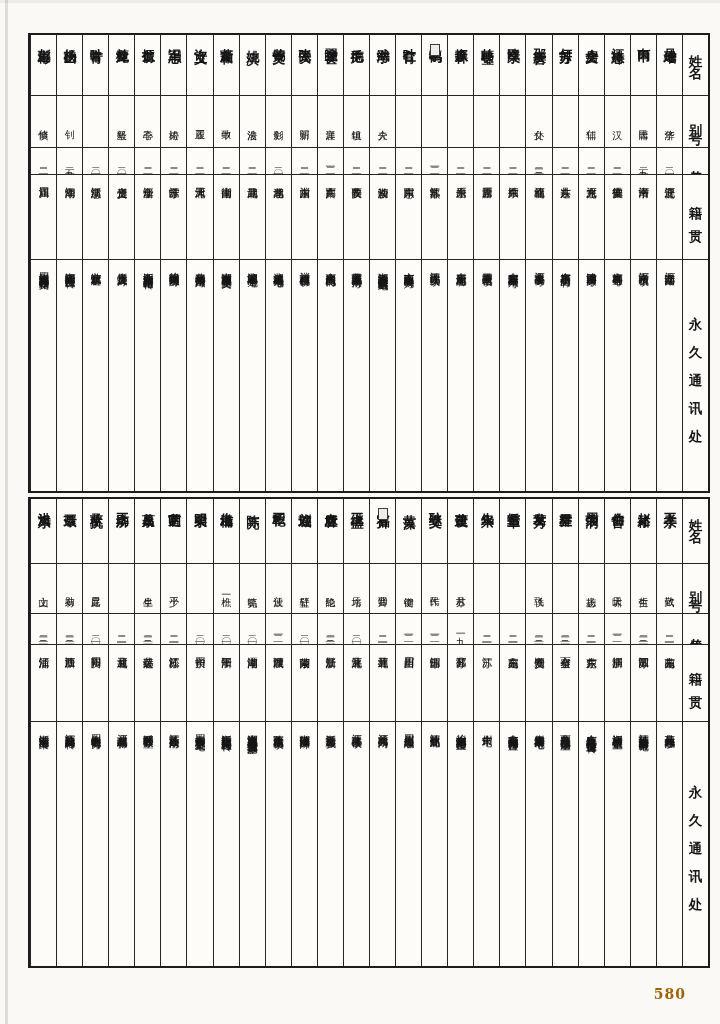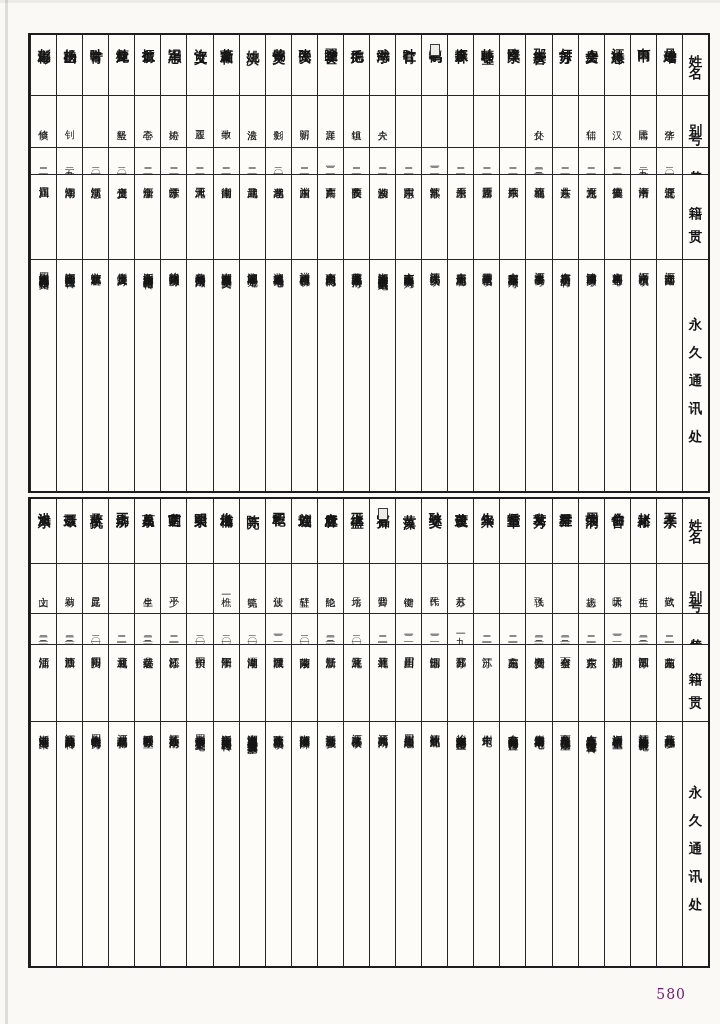--- a/index.html
+++ b/index.html
@@ -50,21 +50,21 @@
   .header-col .cell-age{font-size:12px;letter-spacing:1px;justify-content:center;}
   .header-col .cell-native{font-size:13.5px;letter-spacing:24px;justify-content:center;}
   .header-col .cell-addr{font-size:13.5px;letter-spacing:28px;justify-content:center;padding-top:0;}
   .note-mark{
     display:inline-block;width:8px;height:10px;margin-top:3px;
     border:1px solid #3a3a3a;background:#efede7;
   }
   .page-number{
     position:absolute;right:34px;bottom:22px;
     font-family:"DejaVu Serif","Liberation Serif",serif;
-    font-size:14px;color:#701a75;letter-spacing:1px;
+    font-size:14px;color:#a16207;letter-spacing:1px;font-weight:bold;
   }
 </style>
 </head>
 <body>
 
 <div class="page">
   <div class="dir-table" data-table="0">
       <div class="col header-col">
         <div class="cell cell-name">姓名</div>
         <div class="cell cell-alias">别号</div>

